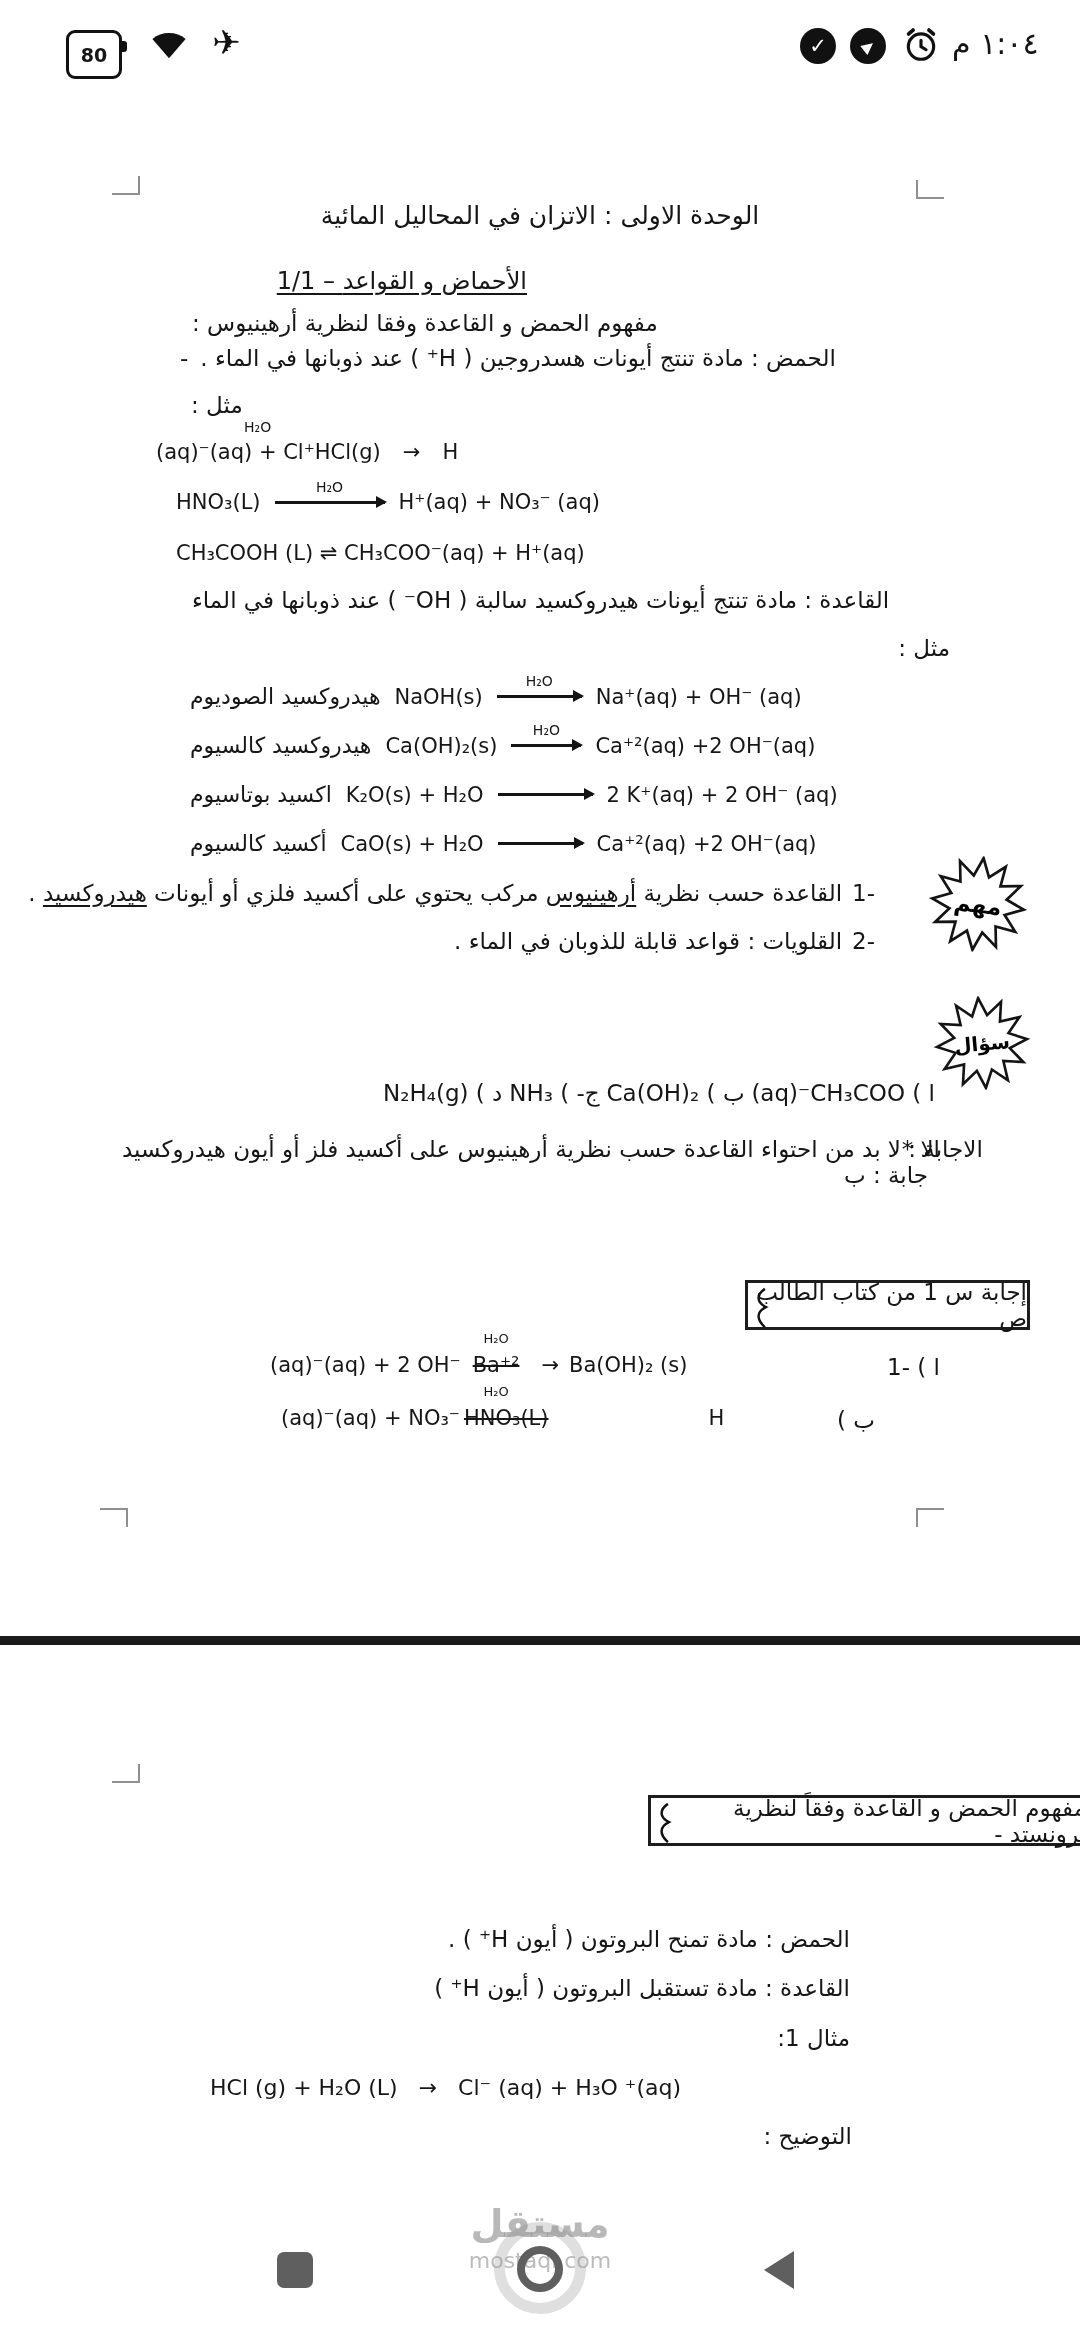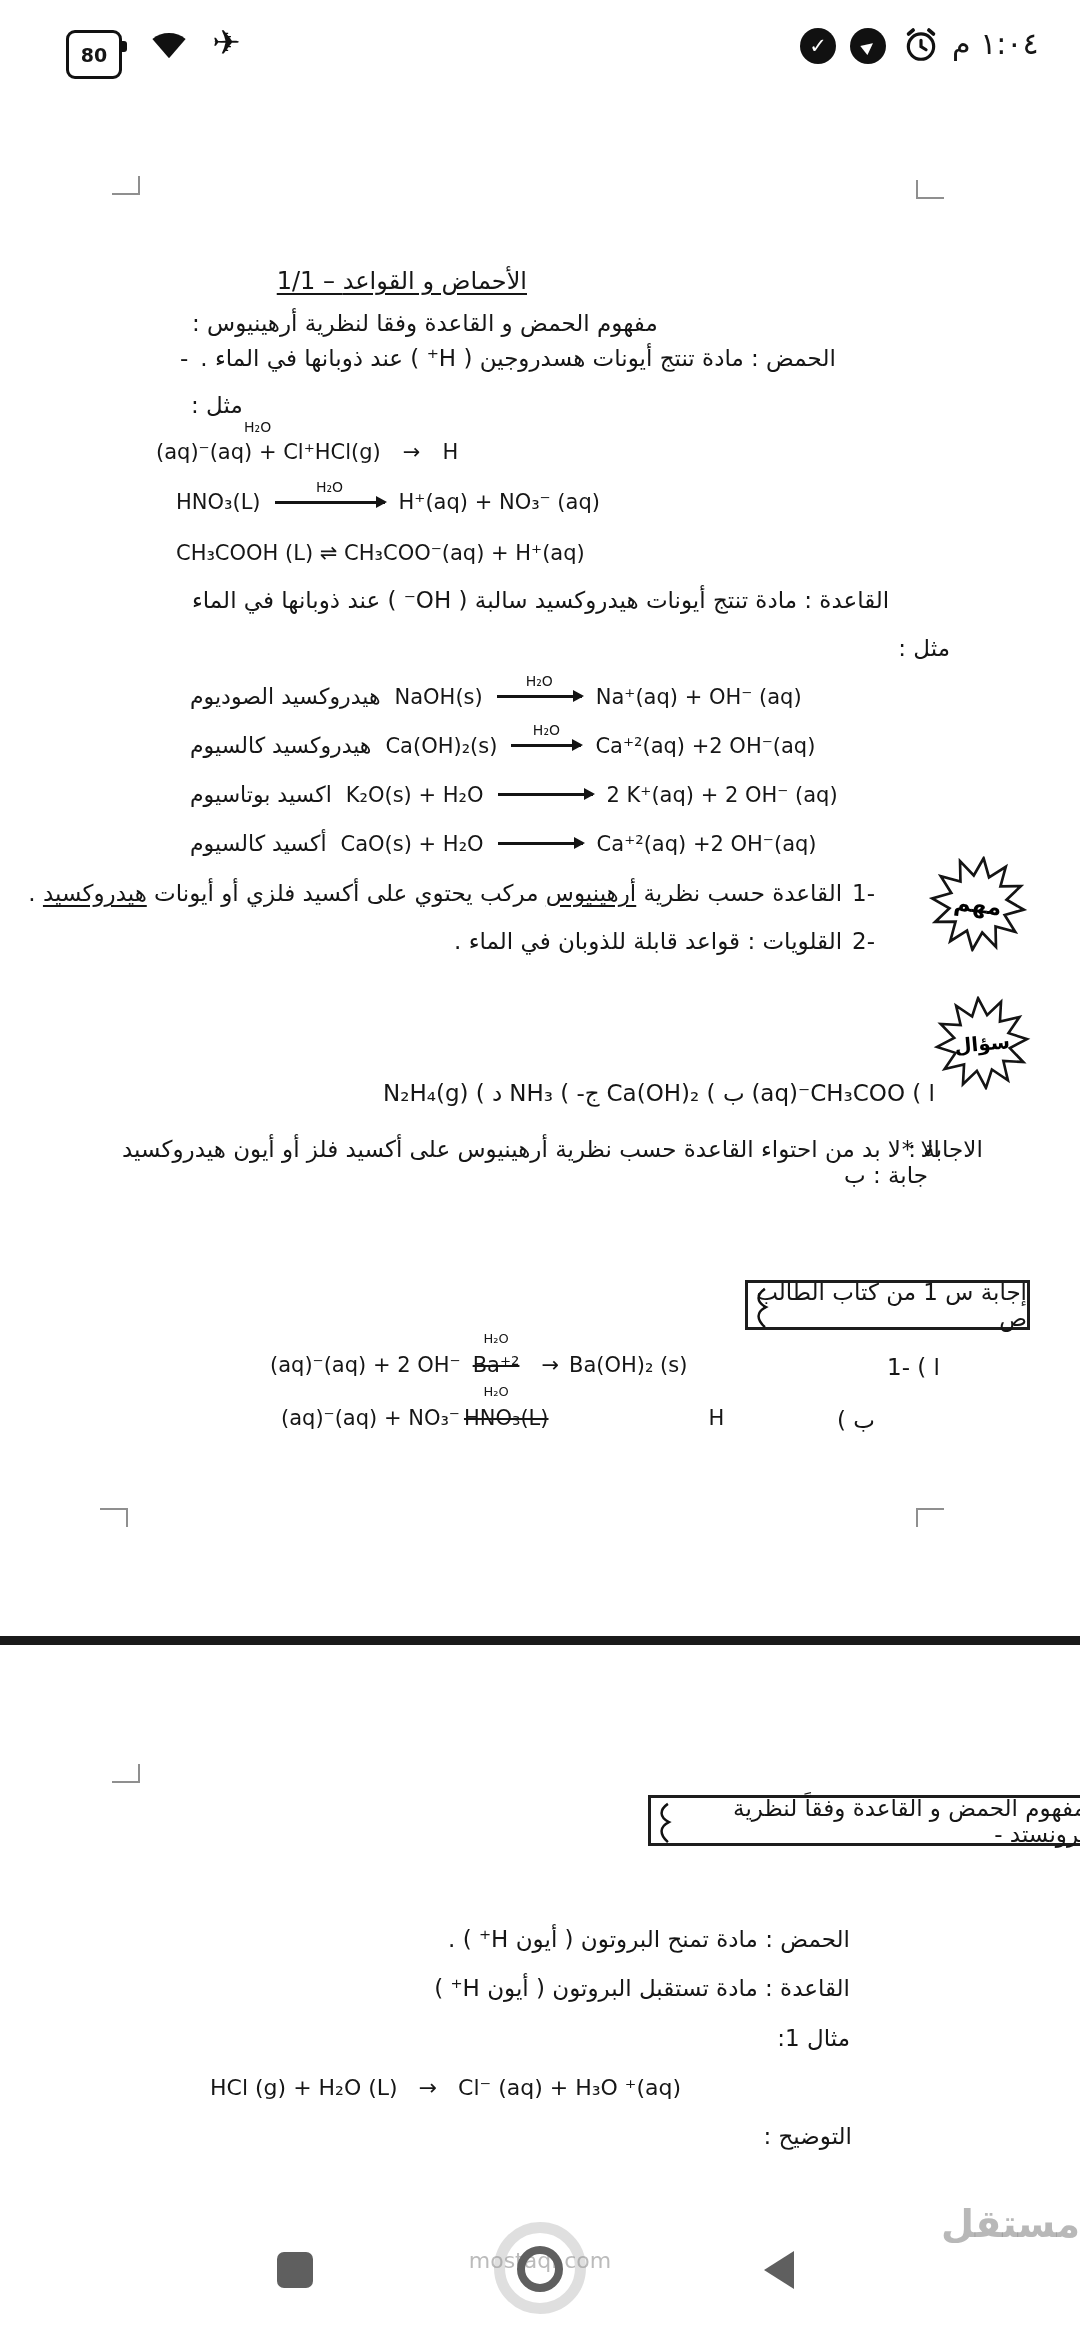--- a/index.html
+++ b/index.html
@@ -50,21 +50,21 @@
   .burst text{font-family:"DejaVu Sans",sans-serif;direction:rtl;}
   .cm{position:absolute;width:26px;height:17px;}
   .cm.tl{border-right:2px solid #8f8f8f;border-bottom:2px solid #8f8f8f;}
   .cm.tr{border-left:2px solid #8f8f8f;border-bottom:2px solid #8f8f8f;}
   .cm.bl{border-right:2px solid #8f8f8f;border-top:2px solid #8f8f8f;}
   .cm.br{border-left:2px solid #8f8f8f;border-top:2px solid #8f8f8f;}
   .pagesep{position:absolute;left:0;width:1080px;height:9px;background:#1a1a1a;}
   
   .wm-ring{position:absolute;left:494px;top:2222px;width:92px;height:92px;border-radius:50%;
            border:11px solid rgba(150,150,150,0.30);box-sizing:border-box;}
-  .wm-name{position:absolute;left:0;right:0;top:2202px;text-align:right;font-size:38px;font-weight:bold;
+  .wm-name{position:absolute;left:0;right:0;top:2202px;text-align:center;font-size:38px;font-weight:bold;
            color:rgba(125,125,125,0.55);}
   .wm-domain{position:absolute;left:0;right:0;top:2248px;text-align:center;font-size:22px;
              color:rgba(150,150,150,0.65);}
   .nav-square{position:absolute;left:277px;top:2252px;width:36px;height:36px;background:#5f5f5f;border-radius:7px;}
   .nav-home{position:absolute;left:517px;top:2246px;width:46px;height:46px;border-radius:50%;
             border:8px solid #5f5f5f;box-sizing:border-box;}
   .nav-back{position:absolute;left:764px;top:2251px;width:0;height:0;
             border-top:19px solid transparent;border-bottom:19px solid transparent;border-right:30px solid #5f5f5f;}
 </style>
 </head>
@@ -90,20 +90,21 @@
     <path d="M12 9 v4 l3.2 2" stroke="#111" stroke-width="2" fill="none" stroke-linecap="round"></path>
     <path d="M4.2 5 L7 2.6 M19.8 5 L17 2.6" stroke="#111" stroke-width="2.4" stroke-linecap="round"></path>
   </svg>
   <div class="time">١:٠٤ م</div>
 
   <div class="cm tl" style="left:112px;top:176px"></div>
   <div class="cm tr" style="left:916px;top:180px"></div>
   <div class="cm bl" style="left:100px;top:1508px"></div>
   <div class="cm br" style="left:916px;top:1508px"></div>
 
+  <div class="ln rtl center" style="top:200px;font-size:25px">الوحدة الاولى : الاتزان في المحاليل المائية</div>
 
   <div class="ln ltr ul" style="top:266px;right:553px;font-size:24px">1/1 – الأحماض و القواعد</div>
 
   <div class="ln rtl" style="top:309px;left:192px">مفهوم الحمض و القاعدة وفقا لنظرية أرهينيوس :</div>
 
   <div class="ln ltr" style="top:344px;left:180px">
     <span style="margin-right:12px">-</span><span class="rtl">الحمض : مادة تنتج أيونات هسدروجين ( H⁺ ) عند ذوبانها في الماء .</span>
   </div>
 
   <div class="ln rtl" style="top:391px;left:191px">مثل :</div>

